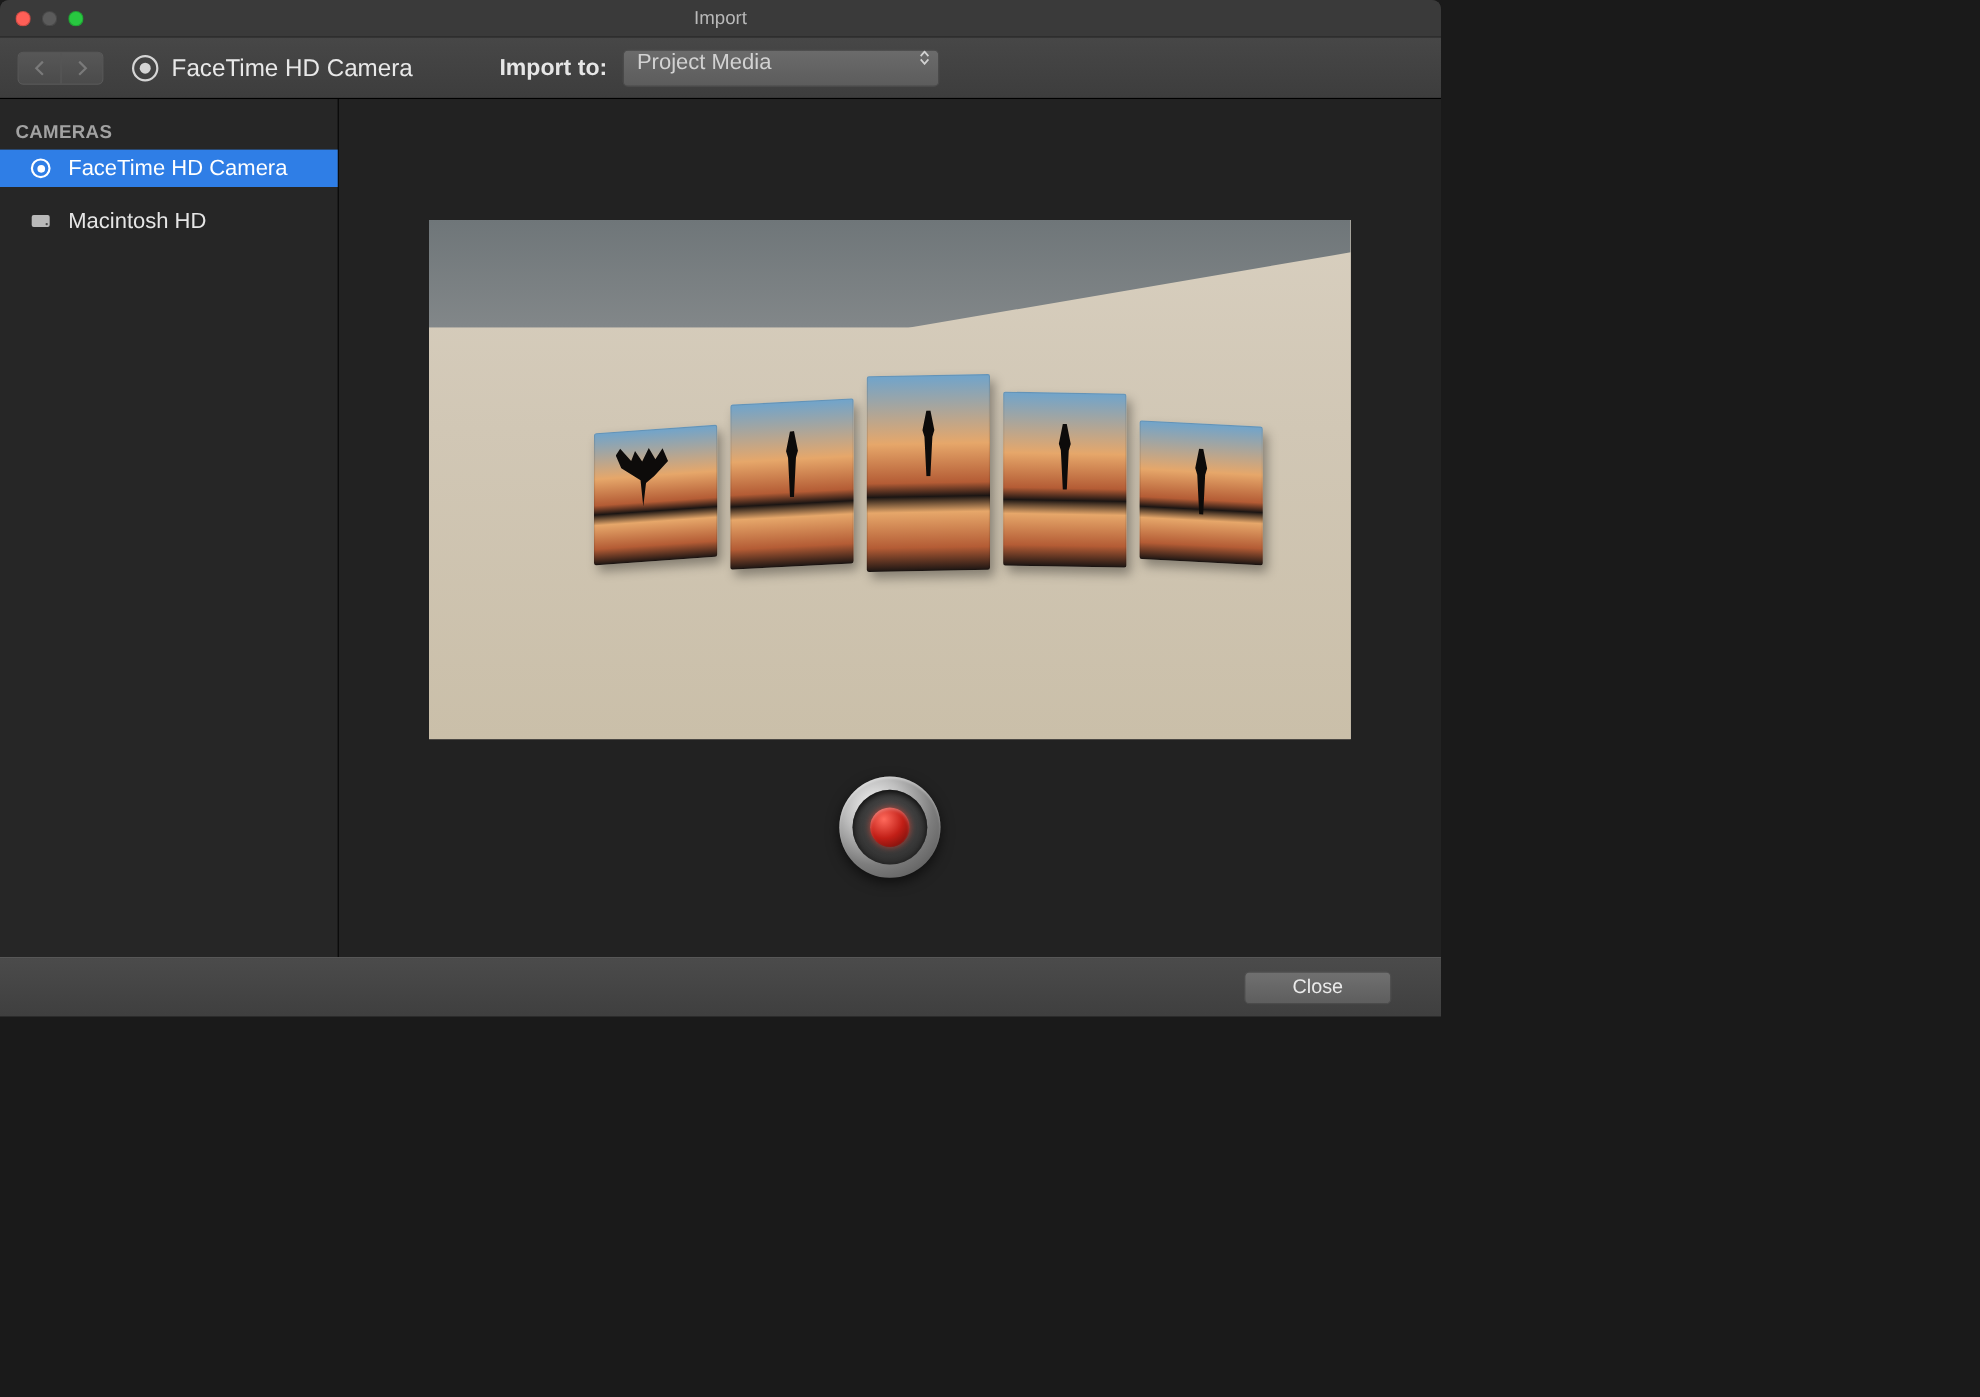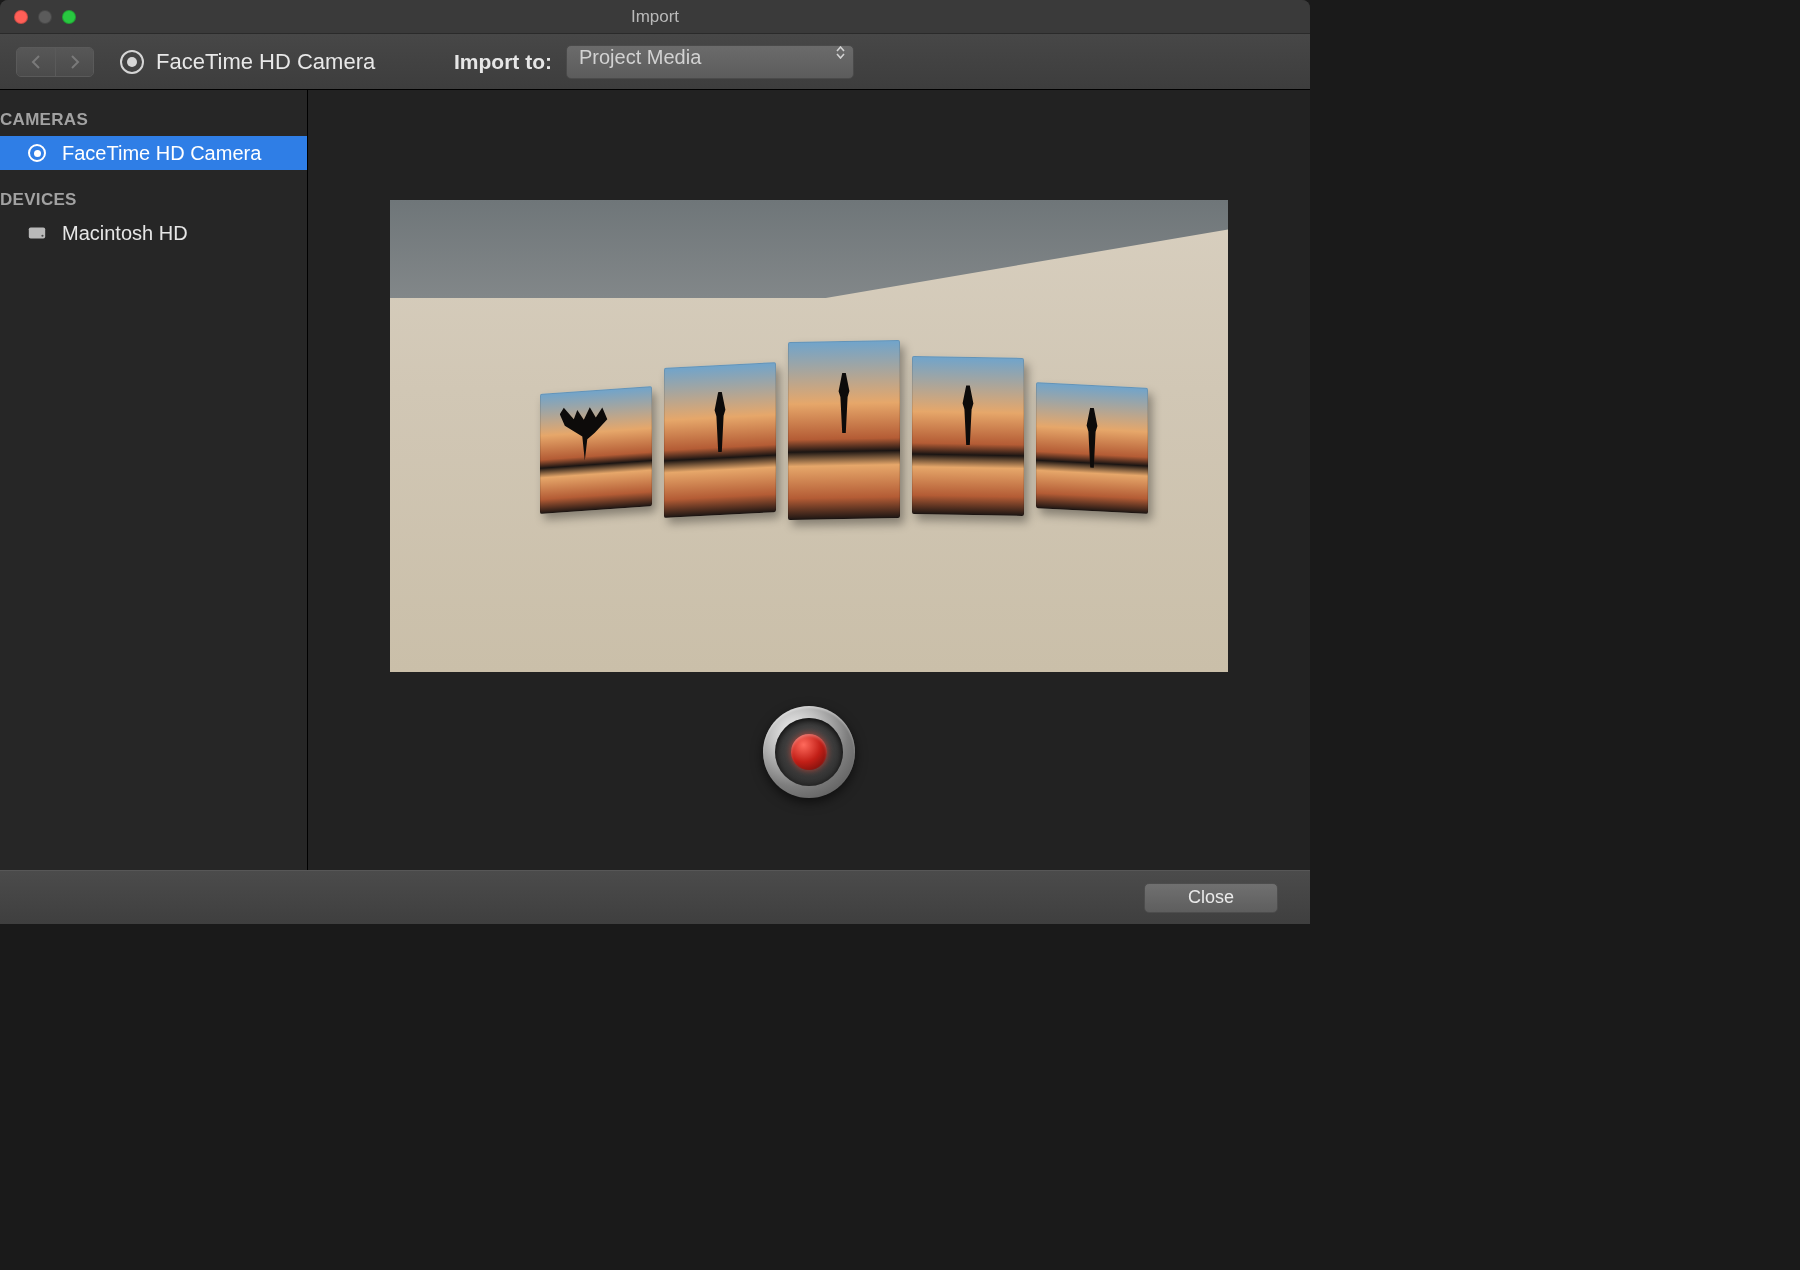--- a/index.html
+++ b/index.html
@@ -134,21 +134,21 @@
     background: #262626;
     border-right: 1px solid #000;
     padding-top: 14px;
     color: #ccc;
   }
   .section-header {
     font-size: 17px;
     font-weight: 600;
     letter-spacing: 0.3px;
     color: #a2a2a2;
-    padding: 6px 0;
+    padding: 6px 14px;
   }
   .sidebar-item {
     display: flex;
     align-items: center;
     height: 34px;
     padding: 0 14px 0 26px;
     gap: 14px;
     font-size: 20px;
     color: #e6e6e6;
     cursor: default;
@@ -266,21 +266,21 @@
     box-shadow: 0 0 6px rgba(255,60,40,0.6), inset 0 2px 3px rgba(255,255,255,0.3);
     position: relative;
   }
   .footer {
     height: 54px;
     background: linear-gradient(#4b4b4b,#3f3f3f);
     border-top: 1px solid #575757;
     display: flex;
     align-items: center;
     justify-content: flex-end;
-    padding: 0 32px;
+    padding: 0 45px;
   }
   .close-btn {
     width: 134px;
     height: 30px;
     background: linear-gradient(#707070,#5e5e5e);
     border: 1px solid #4d4d4d;
     border-radius: 5px;
     color: #eaeaea;
     font-size: 18px;
     display: flex;
@@ -338,21 +338,20 @@
   <div class="body">
     <aside class="sidebar">
       <div class="section-header">CAMERAS</div>
       <div class="sidebar-item selected">
         <span class="icon">
             <span class="camera-icon-sm"></span>
           </span>
         <span>FaceTime HD Camera</span>
       </div>
       <div class="section-gap"></div>
-      <div class="section-header">DEVICES</div>
       <div class="sidebar-item">
         <span class="icon">
           <svg viewBox="0 0 22 22" width="20" height="20">
               <rect x="2" y="5" width="18" height="12" rx="2" fill="#b9b9b9"></rect>
               <circle cx="17" cy="14" r="1.2" fill="#4a4a4a"></circle>
             </svg>
         </span>
         <span>Macintosh HD</span>
       </div>
       <div class="section-gap"></div>

